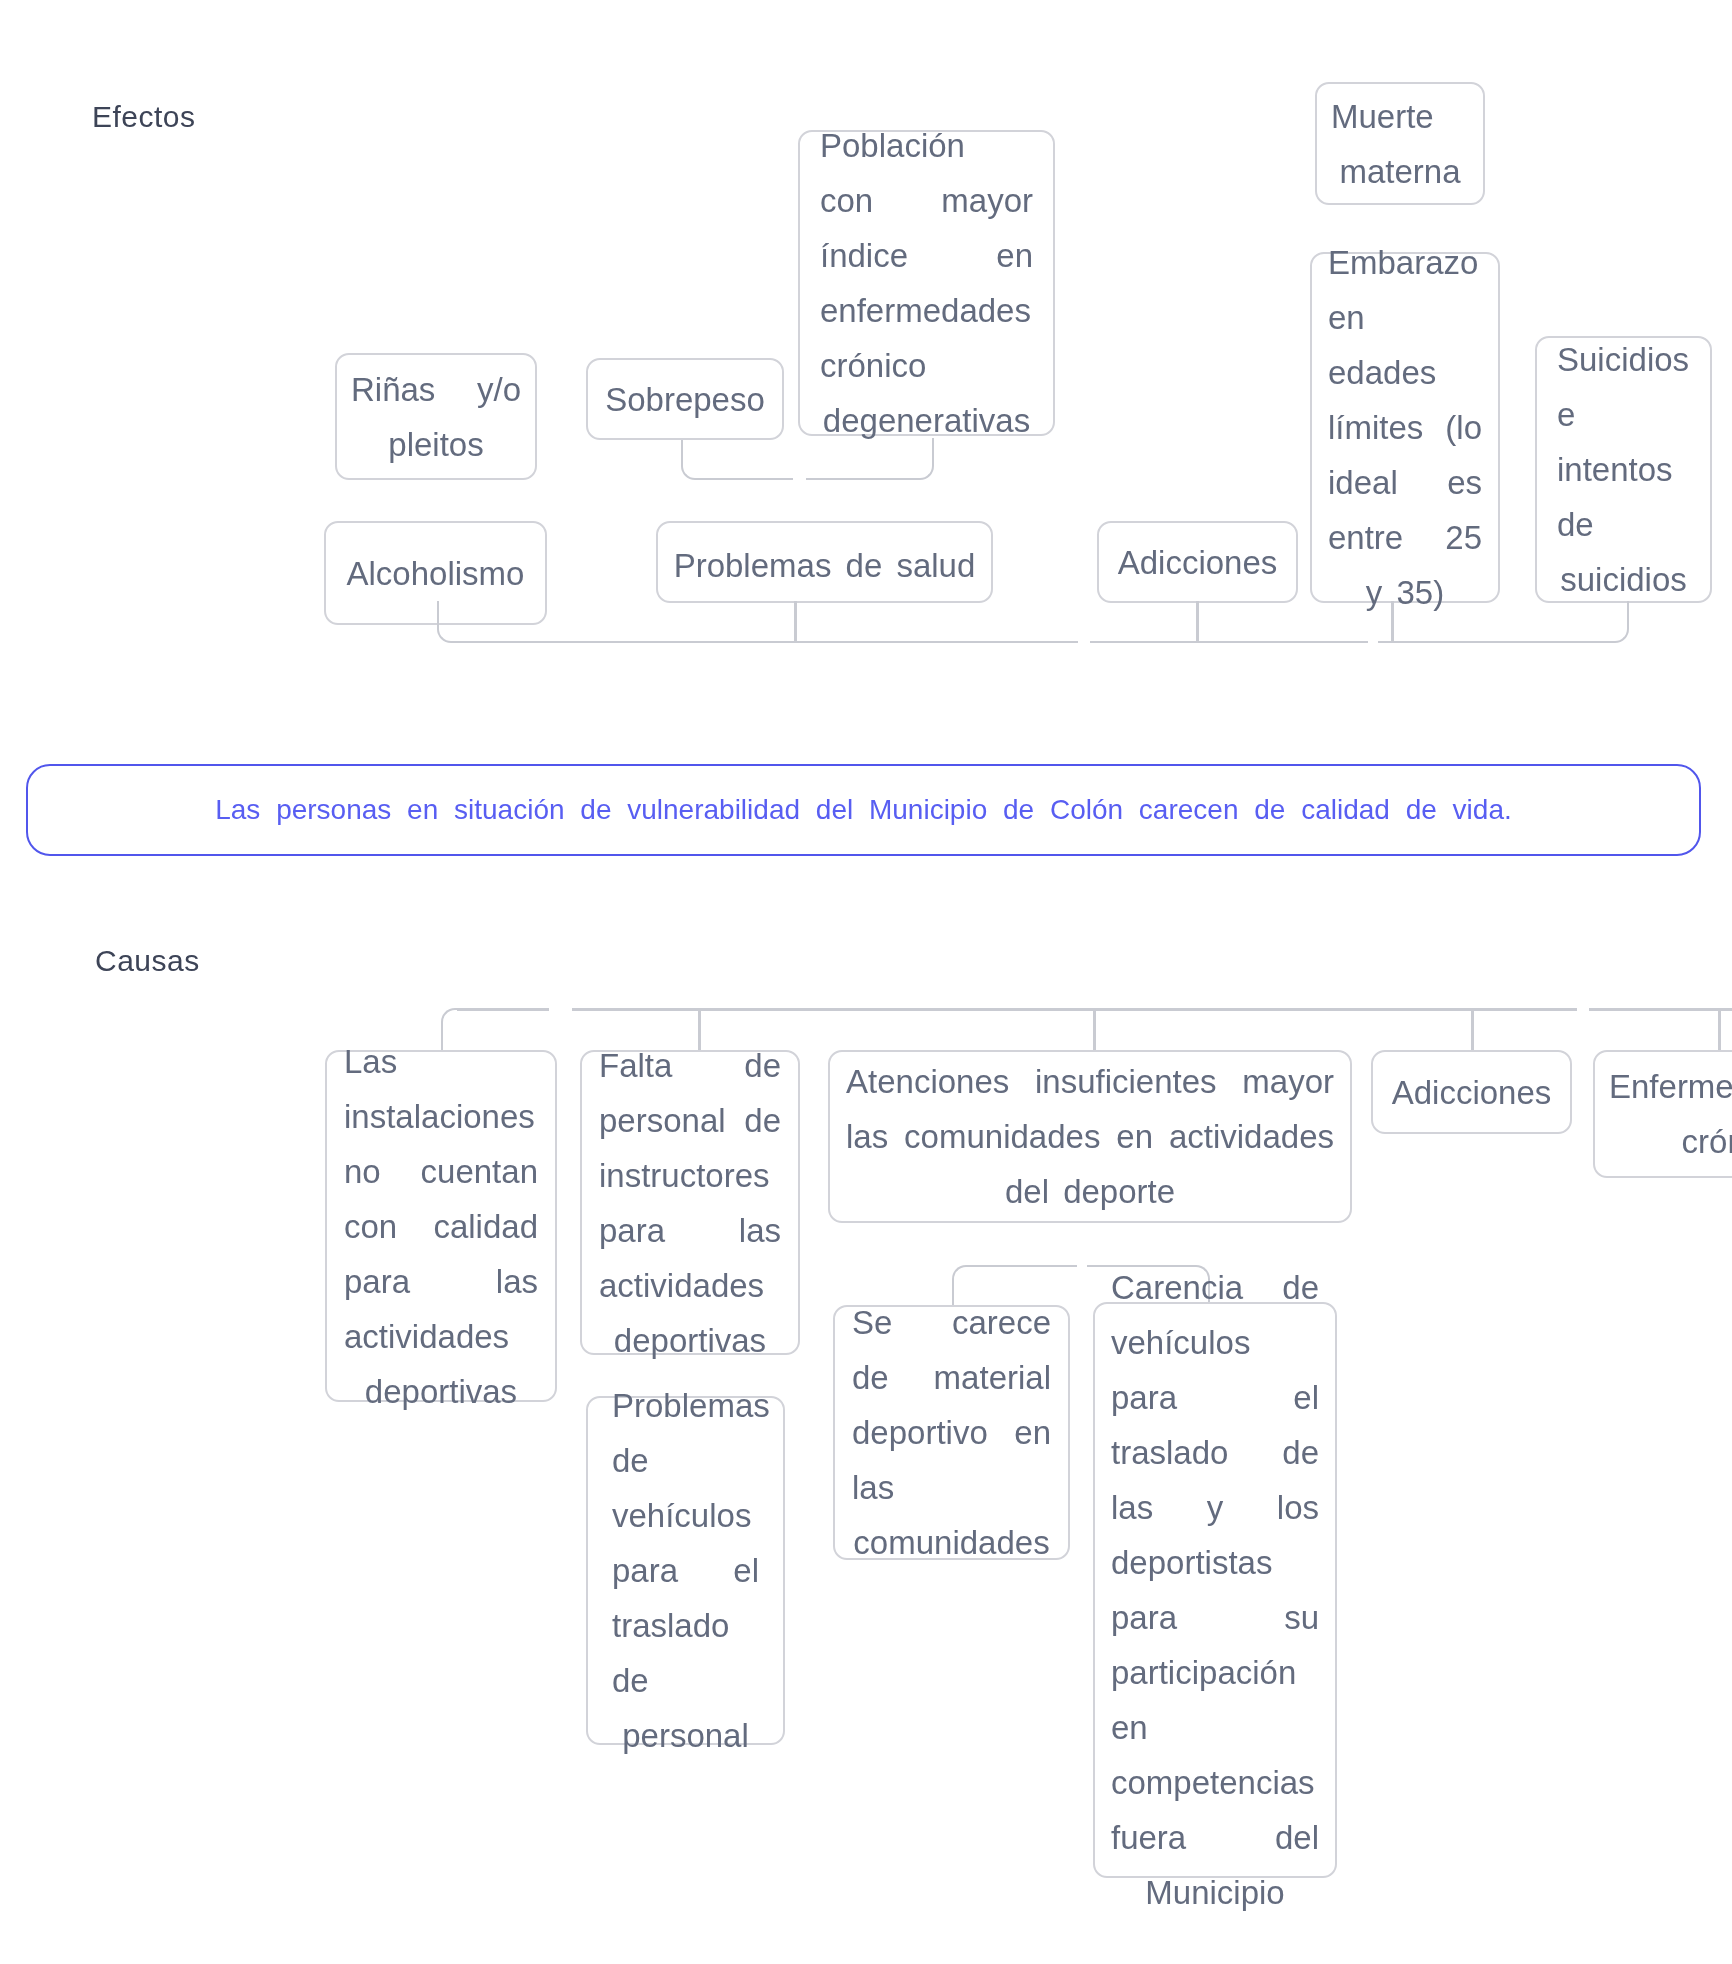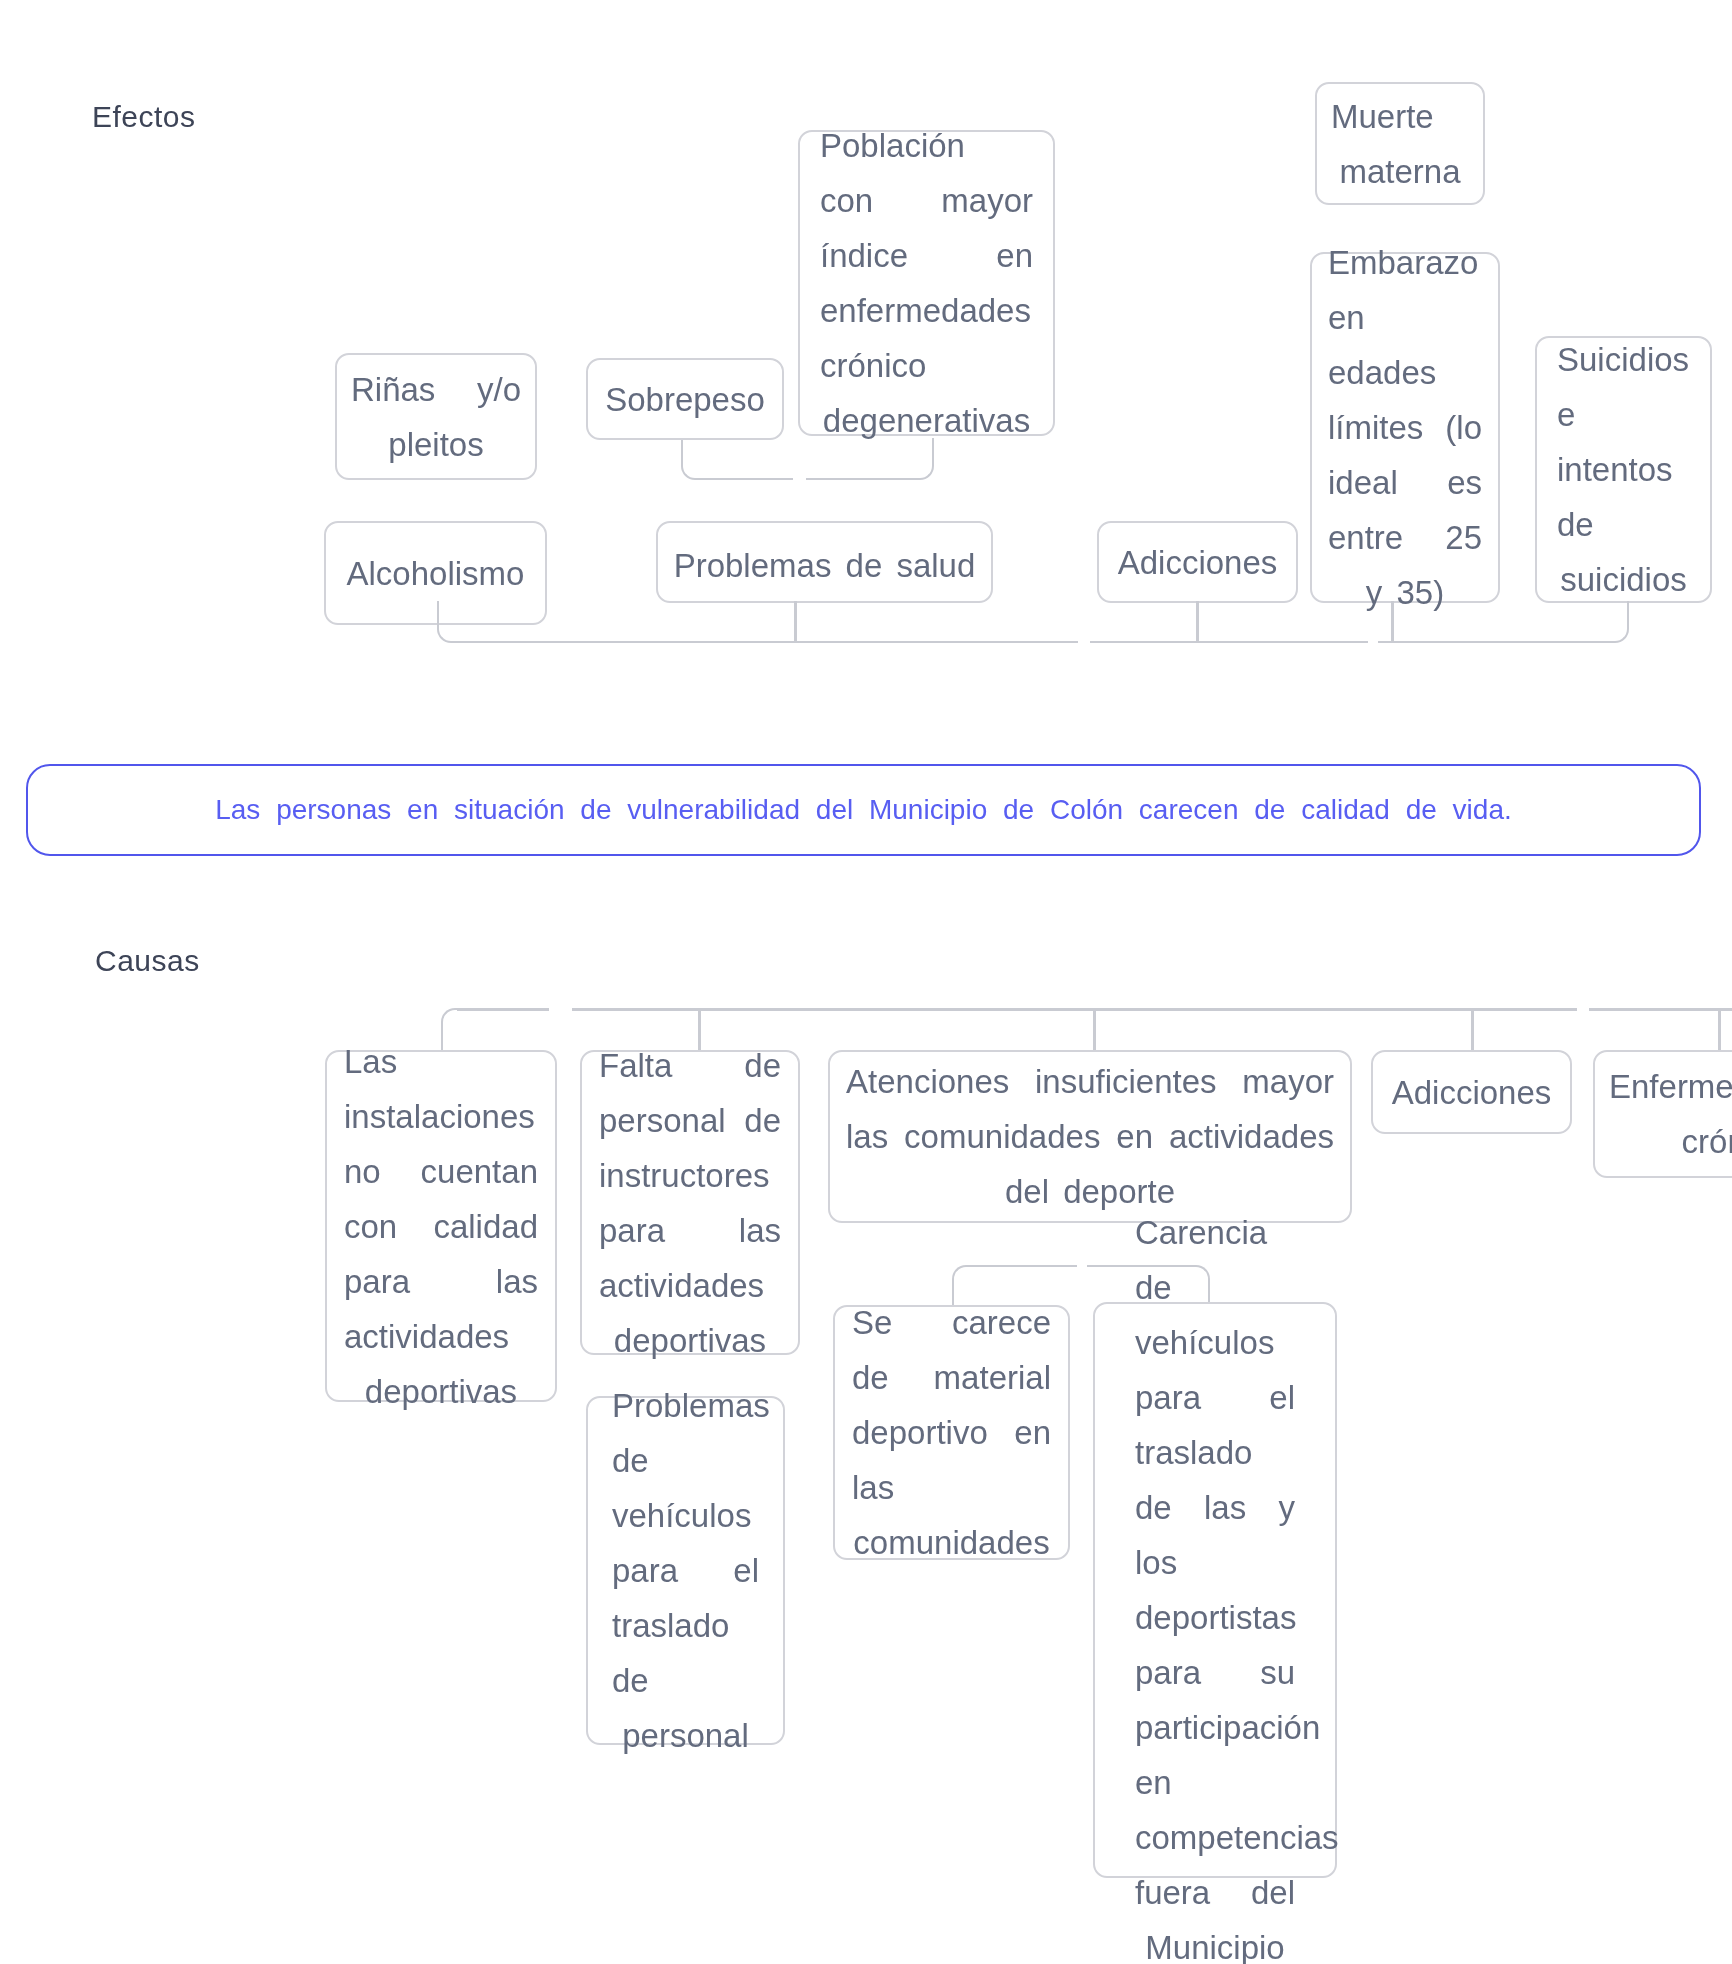--- a/index.html
+++ b/index.html
@@ -150,17 +150,17 @@
   <div class="elbow tr" style="left:1087px;top:1265px;width:123px;height:40px;"></div>
 
   <div class="node" style="left:586px;top:1396px;width:199px;height:349px;padding:8px 24px;">
     <span style="word-spacing:8px;">Problemas de vehículos para el traslado de personal</span>
   </div>
 
   <div class="node" style="left:833px;top:1305px;width:237px;height:255px;padding:8px 17px;">
     <span>Se carece de material deportivo en las comunidades</span>
   </div>
 
-  <div class="node" style="left:1093px;top:1302px;width:244px;height:576px;padding:8px 40px;justify-content:flex-end;">
+  <div class="node" style="left:1093px;top:1302px;width:244px;height:576px;padding:8px 16px;justify-content:flex-end;">
     <span style="word-spacing:12px;">Carencia de vehículos para el traslado de las y los deportistas para su participación en competencias fuera del Municipio</span>
   </div>
 
 </div>
 
 </body></html>

